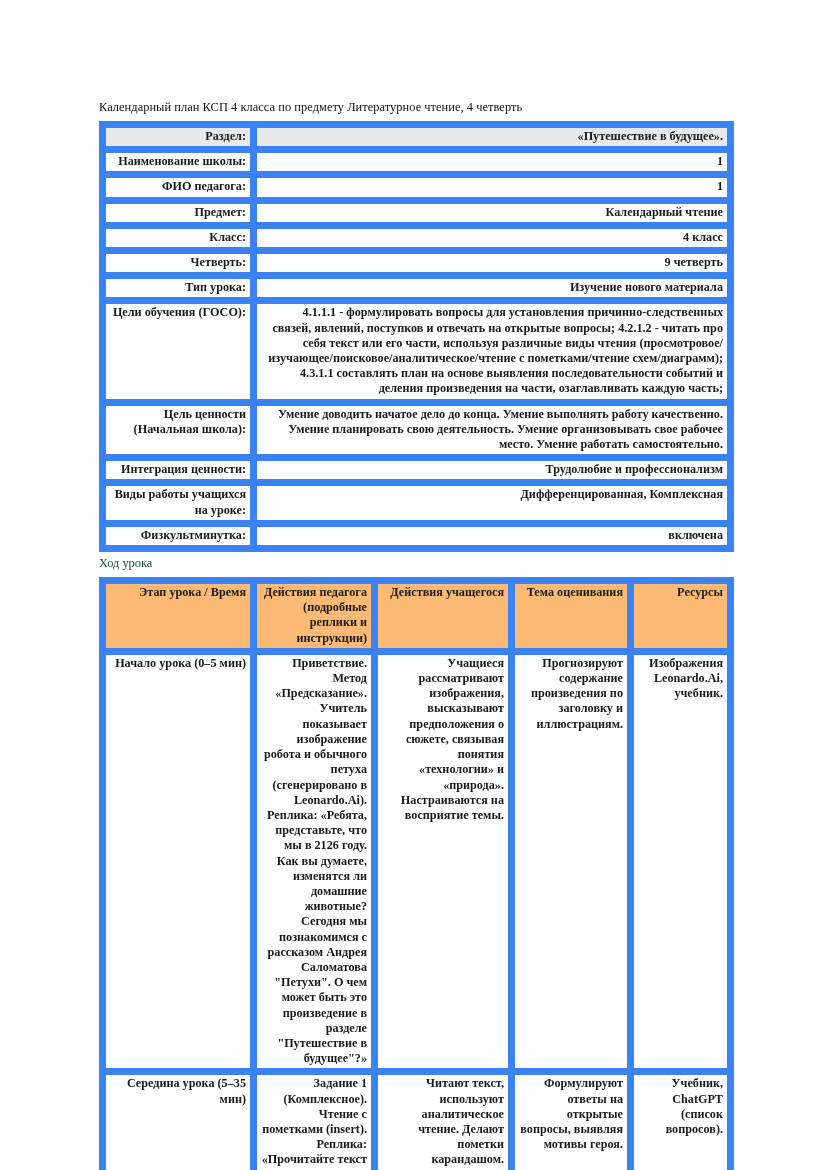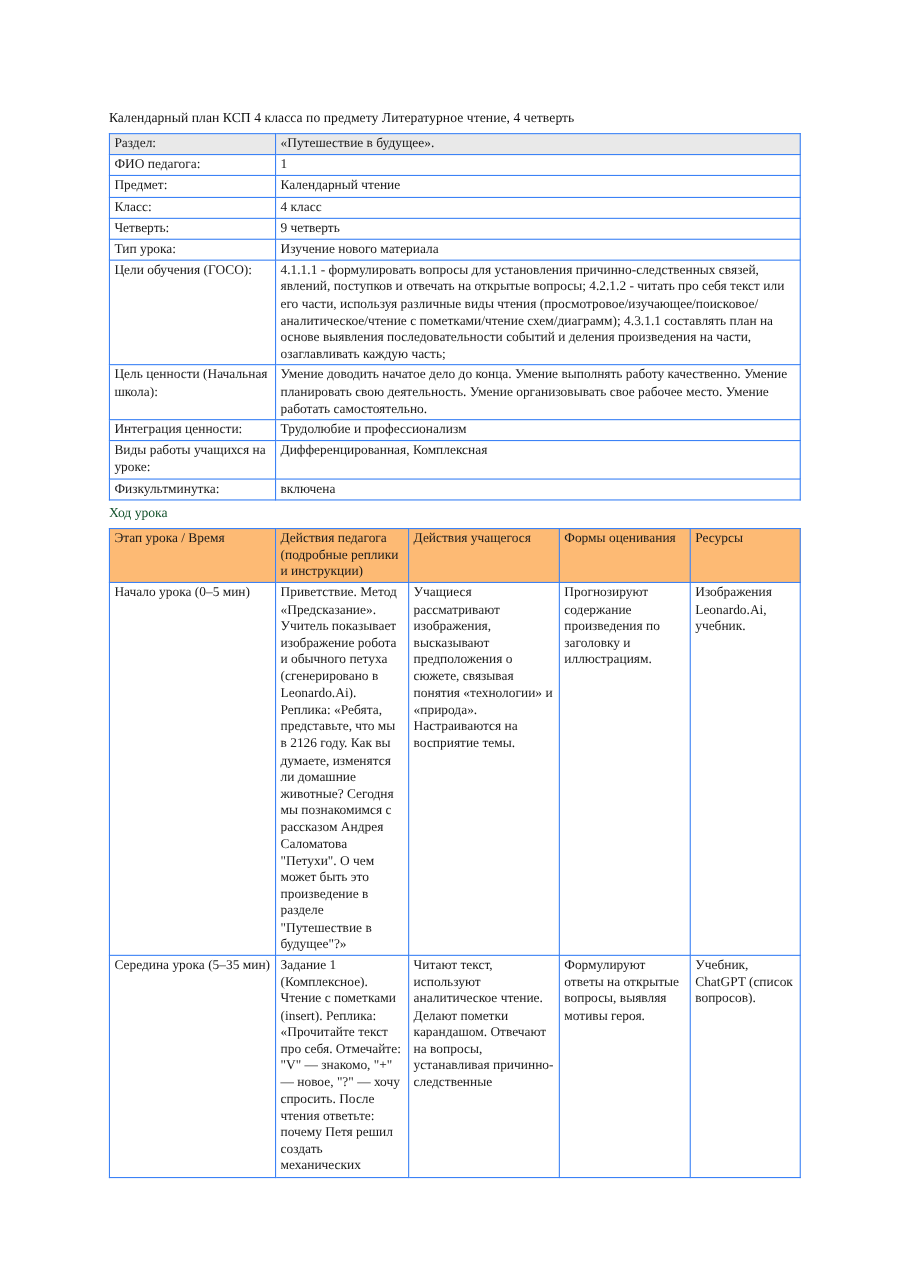--- a/index.html
+++ b/index.html
@@ -38,25 +38,25 @@
   }
   table.doc-table {
     border-collapse: collapse;
     width: 628px;
     table-layout: fixed;
     font-size: 12.2px;
     line-height: 15.2px;
   }
   table.doc-table td,
   table.doc-table th {
-    border: 1px solid #3b82f6;
+    border: 7px solid #3b82f6;
     vertical-align: top;
     padding: 1px 4px 2px 4px;
-    text-align: left;
-    font-weight: normal;
+    text-align: right;
+    font-weight: bold;
     word-wrap: break-word;
     overflow-wrap: break-word;
     hyphens: none;
   }
   
   #info-table col.c-label { width: 151px; }
   #info-table col.c-value { width: 477px; }
   #info-table tr.shaded td { background: #e9e9e9; }
 
   
@@ -77,20 +77,24 @@
 
   <table class="doc-table" id="info-table">
     <colgroup>
       <col class="c-label">
       <col class="c-value">
     </colgroup>
     <tbody>
       <tr class="shaded">
         <td>Раздел:</td>
         <td>«Путешествие в будущее».</td>
+      </tr>
+      <tr>
+        <td>Наименование школы:</td>
+        <td>1</td>
       </tr>
       <tr>
         <td>ФИО педагога:</td>
         <td>1</td>
       </tr>
       <tr>
         <td>Предмет:</td>
         <td>Календарный чтение</td>
       </tr>
       <tr>
@@ -136,21 +140,21 @@
         <col class="c2">
         <col class="c3">
         <col class="c4">
         <col class="c5">
     </colgroup>
     <thead>
       <tr>
         <td>Этап урока / Время</td>
         <td>Действия педагога (подробные реплики и инструкции)</td>
         <td>Действия учащегося</td>
-        <td>Формы оценивания</td>
+        <td>Тема оценивания</td>
         <td>Ресурсы</td>
       </tr>
     </thead>
     <tbody>
       <tr>
         <td>Начало урока (0–5 мин)</td>
         <td>Приветствие. Метод «Предсказание». Учитель показывает изображение робота и обычного петуха (сгенерировано в Leonardo.Ai). Реплика: «Ребята, представьте, что мы в 2126 году. Как вы думаете, изменятся ли домашние животные? Сегодня мы познакомимся с рассказом Андрея Саломатова "Петухи". О чем может быть это произведение в разделе "Путешествие в будущее"?»</td>
         <td>Учащиеся рассматривают изображения, высказывают предположения о сюжете, связывая понятия «технологии» и «природа». Настраиваются на восприятие темы.</td>
         <td>Прогнозируют содержание произведения по заголовку и иллюстрациям.</td>
         <td>Изображения Leonardo.Ai, учебник.</td>

